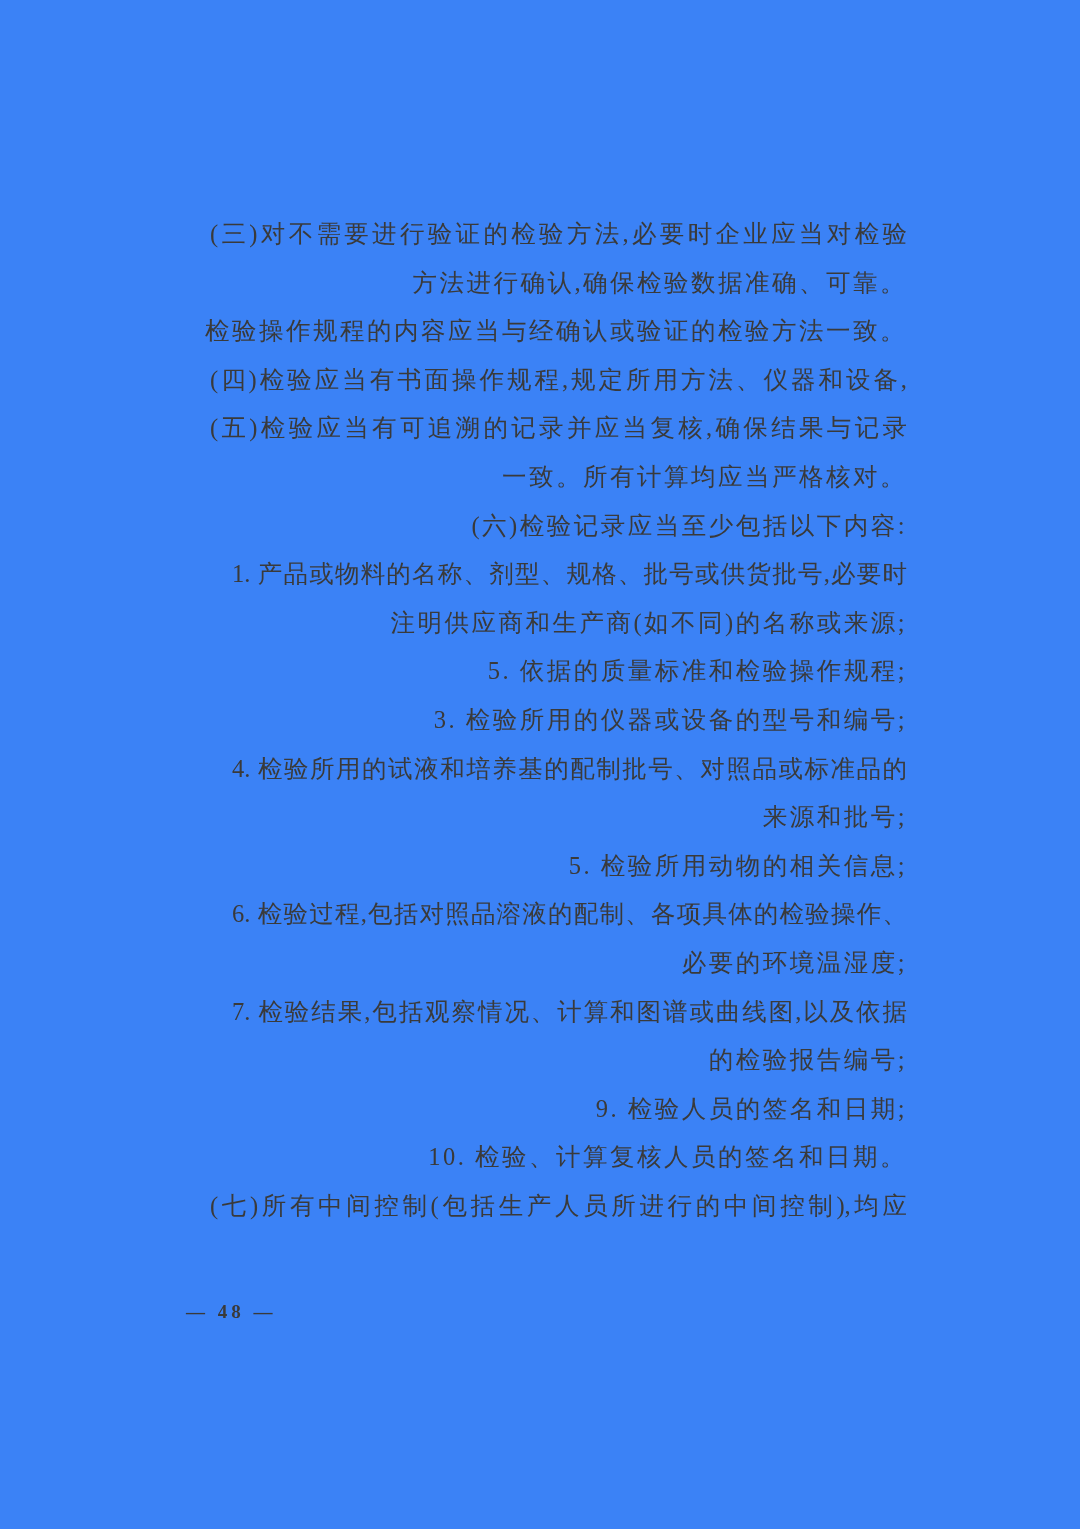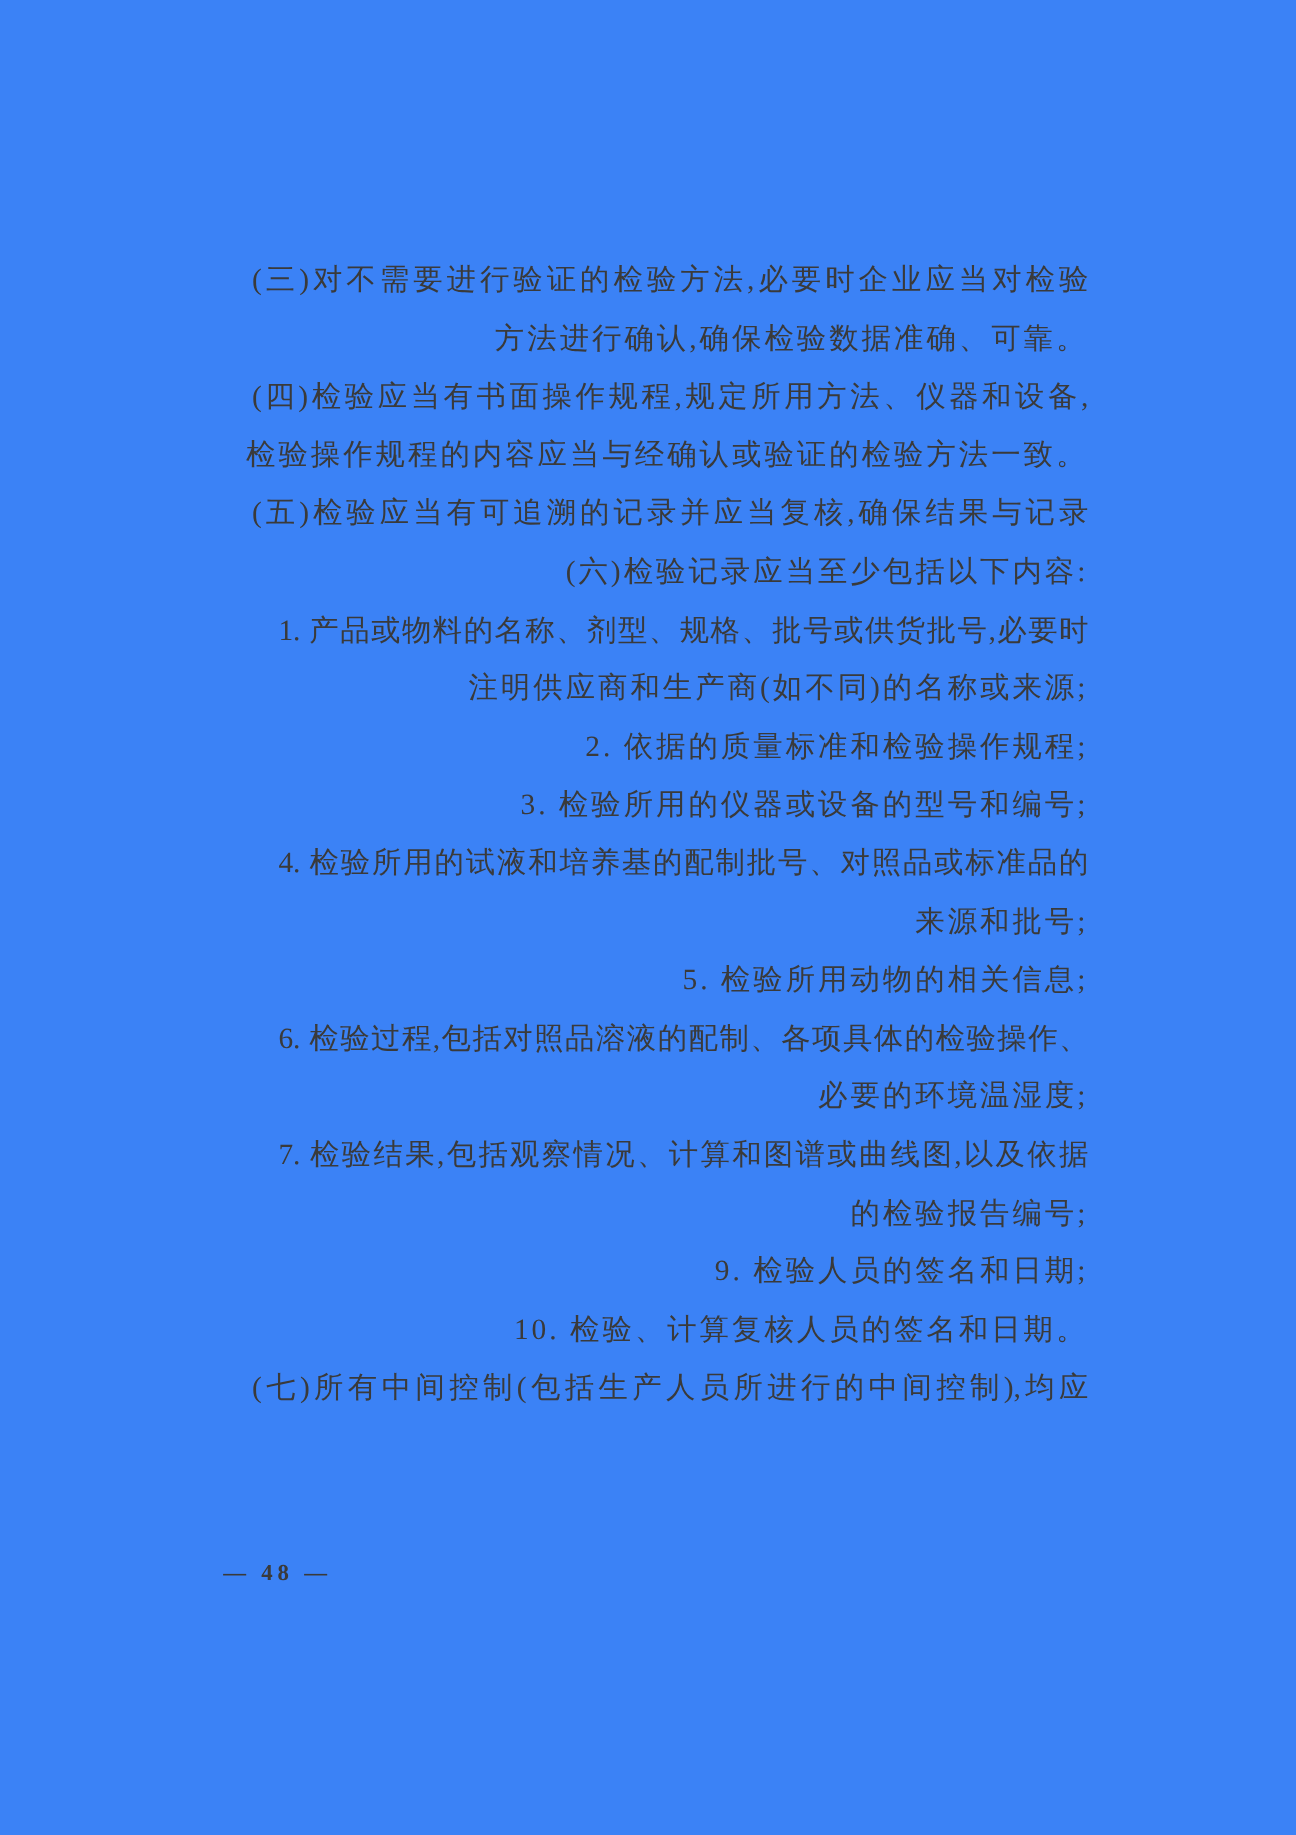--- a/index.html
+++ b/index.html
@@ -59,27 +59,28 @@
     font-weight: bold;
   }
 </style>
 </head>
 <body>
 
 <div class="page">
   <div class="content">
     <div class="ln ind fill">(三)对不需要进行验证的检验方法,必要时企业应当对检验</div>
     <div class="ln">方法进行确认,确保检验数据准确、可靠。</div>
+    <div class="ln">检验操作规程的内容应当与经确认或验证的检验方法一致。</div>
     <div class="ln ind fill">(四)检验应当有书面操作规程,规定所用方法、仪器和设备,</div>
-    <div class="ln">检验操作规程的内容应当与经确认或验证的检验方法一致。</div>
     <div class="ln ind fill">(五)检验应当有可追溯的记录并应当复核,确保结果与记录</div>
+    <div class="ln">一致。所有计算均应当严格核对。</div>
     <div class="ln ind">(六)检验记录应当至少包括以下内容:</div>
     <div class="ln num fill">1. 产品或物料的名称、剂型、规格、批号或供货批号,必要时</div>
     <div class="ln">注明供应商和生产商(如不同)的名称或来源;</div>
-    <div class="ln num">2. 依据的质量标准和检验操作规程;</div>
+    <div class="ln num">5. 依据的质量标准和检验操作规程;</div>
     <div class="ln num">3. 检验所用的仪器或设备的型号和编号;</div>
     <div class="ln num fill">4. 检验所用的试液和培养基的配制批号、对照品或标准品的</div>
     <div class="ln">来源和批号;</div>
     <div class="ln num">5. 检验所用动物的相关信息;</div>
     <div class="ln num fill">6. 检验过程,包括对照品溶液的配制、各项具体的检验操作、</div>
     <div class="ln">必要的环境温湿度;</div>
     <div class="ln num fill">7. 检验结果,包括观察情况、计算和图谱或曲线图,以及依据</div>
     <div class="ln">的检验报告编号;</div>
     <div class="ln num">9. 检验人员的签名和日期;</div>
     <div class="ln num">10. 检验、计算复核人员的签名和日期。</div>

